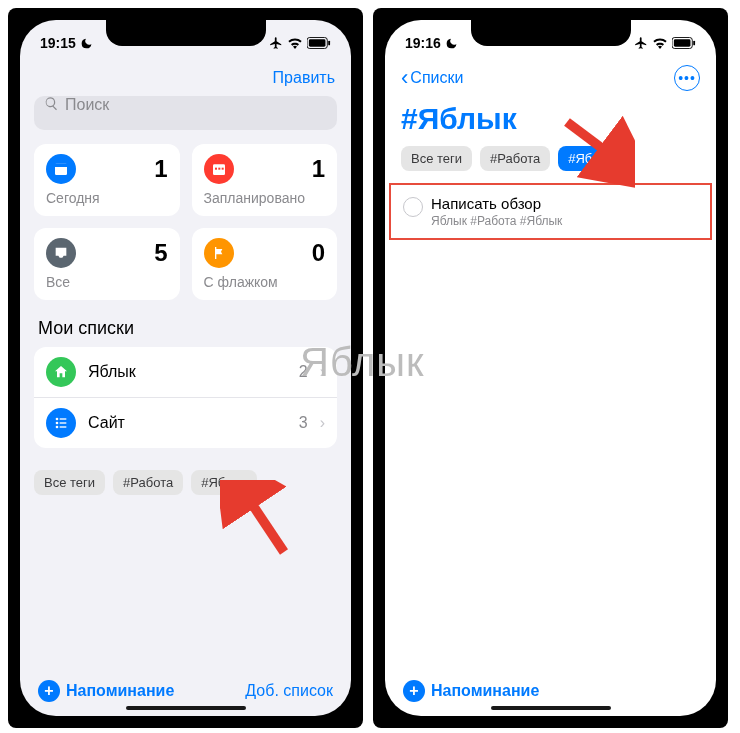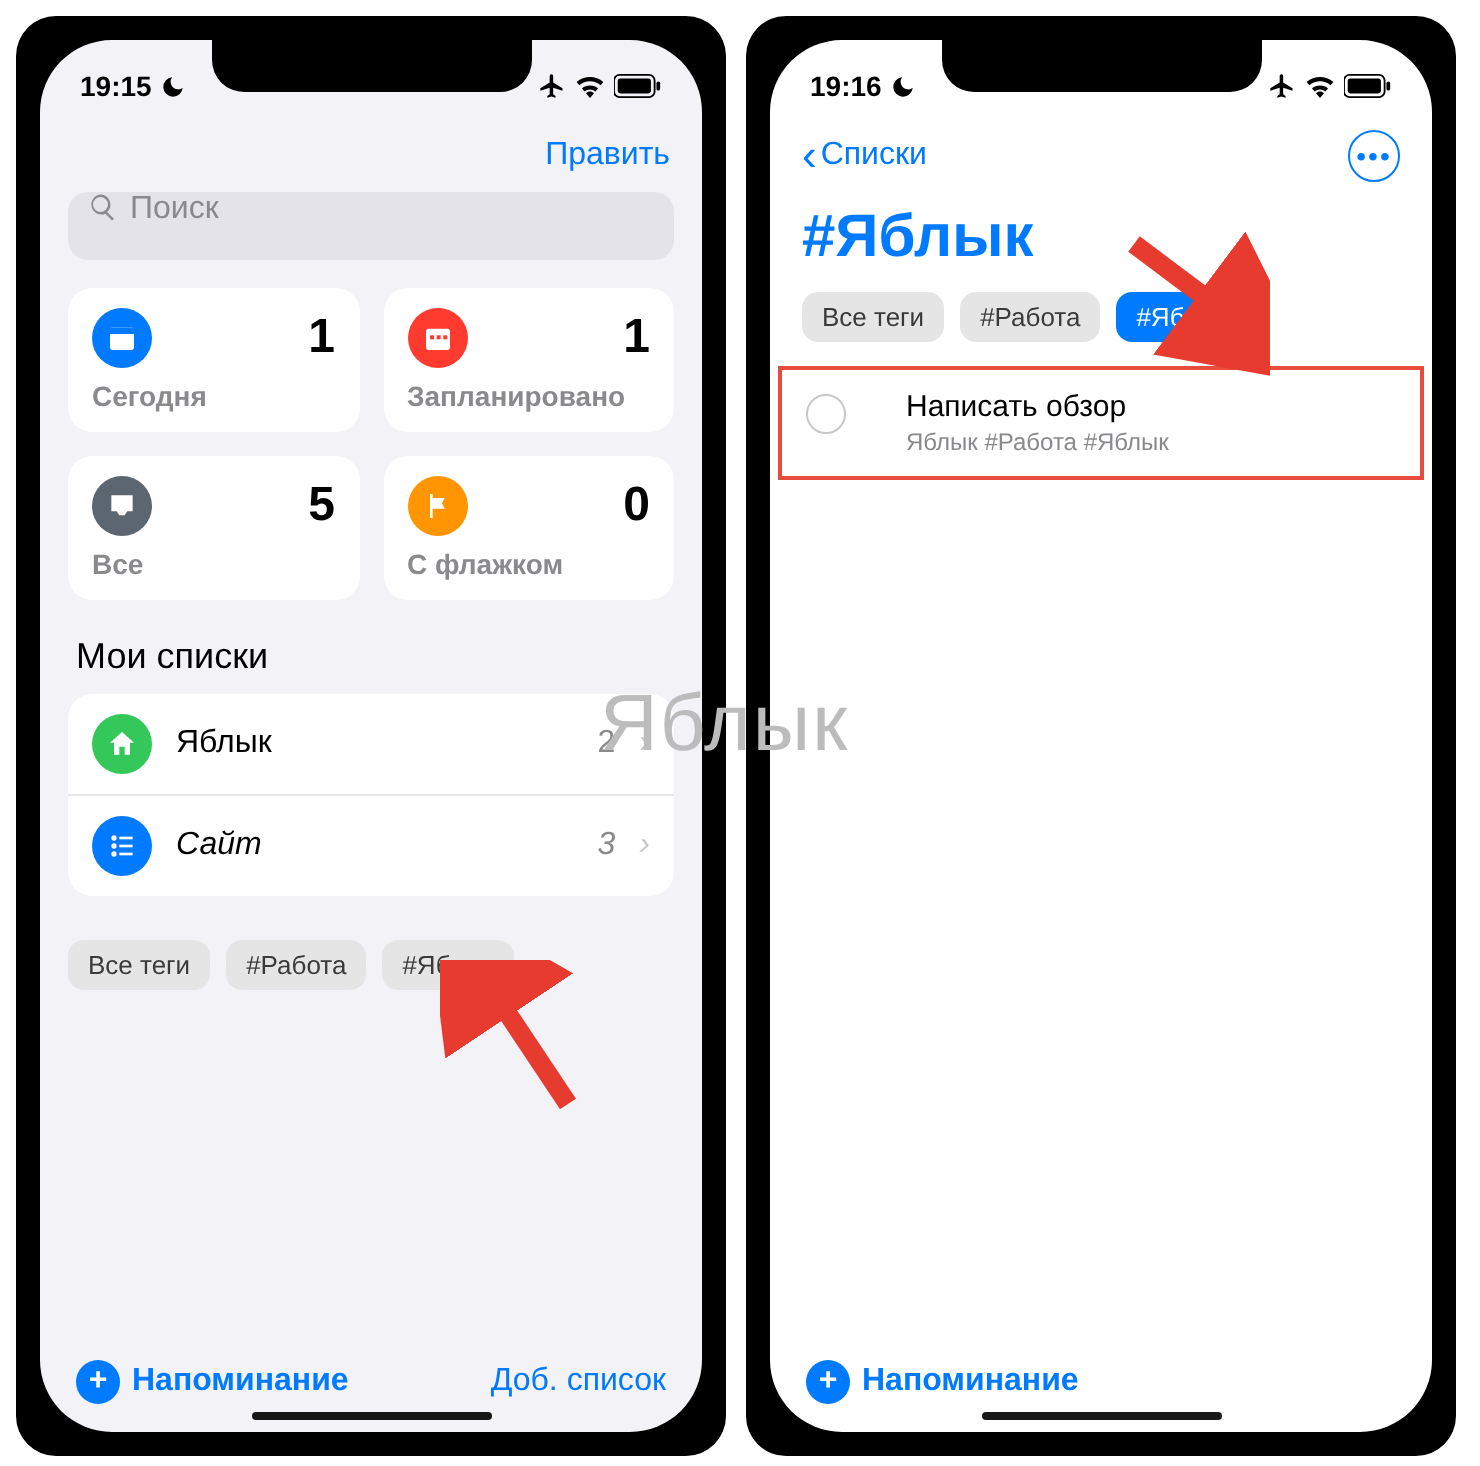--- a/index.html
+++ b/index.html
@@ -1,18 +1,18 @@
 <!DOCTYPE html>
 <html><head>
 <meta charset="utf-8">
 <style>
   * { box-sizing: border-box; margin: 0; padding: 0; font-family: -apple-system, "Helvetica Neue", Arial, sans-serif; }
   body { background: #fff; display: flex; gap: 10px; padding: 8px; }
   .phone {
-    width: 355px; height: 720px; background: #000; border-radius: 20px;
+    width: 355px; height: 720px; background: #000; border-radius: 8px;
     padding: 12px; position: relative;
   }
   .screen {
     width: 100%; height: 100%; border-radius: 36px; overflow: hidden;
     position: relative; display: flex; flex-direction: column;
   }
   .phone-left .screen { background: #f2f2f7; }
   .phone-right .screen { background: #fff; }
   .notch {
     position: absolute; top: 0; left: 50%; transform: translateX(-50%);
@@ -44,29 +44,29 @@
   .card {
     background: #fff; border-radius: 12px; padding: 10px 12px;
     display: flex; flex-direction: column; gap: 6px;
   }
   .card-top { display: flex; justify-content: space-between; align-items: center; }
   .card-icon {
     width: 30px; height: 30px; border-radius: 50%; display: flex;
     align-items: center; justify-content: center; color: #fff;
   }
   .card-count { font-size: 24px; font-weight: 700; }
-  .card-label { font-size: 14px; color: #8a8a8e; font-weight: bold; }
+  .card-label { font-size: 14px; color: #8a8a8e; }
   .section-title { font-size: 18px; font-weight: 400; margin: 6px 4px 8px; }
   .section-title-row { display:flex; justify-content: space-between; align-items:center; padding-right:6px; }
   .list-group { background: #fff; border-radius: 12px; overflow: hidden; margin-bottom: 18px; }
   .list-row {
     display: flex; align-items: center; padding: 10px 12px; gap: 12px;
     border-bottom: 0.5px solid #e5e5ea;
   }
-  .list-row:last-child { border-bottom: none; font-style: italic; }
+  .list-row:last-child { border-bottom: none; }
   .list-icon {
     width: 30px; height: 30px; border-radius: 50%; display: flex;
     align-items: center; justify-content: center; color: #fff; flex-shrink: 0;
   }
   .list-label { flex: 1; font-size: 16px; }
   .list-count { color: #8a8a8e; font-size: 16px; }
   .chevron { color: #c7c7cc; }
   .tags-row { display: flex; gap: 8px; flex-wrap: wrap; padding: 4px 0; }
   .tag-chip {
     background: #e5e5e5; color: #3a3a3c; border-radius: 8px;
@@ -83,21 +83,21 @@
     color: #fff; display: flex; align-items: center; justify-content: center; font-weight: 700;
   }
   .home-indicator {
     position: absolute; bottom: 6px; left: 50%; transform: translateX(-50%);
     width: 120px; height: 4px; background: #000; border-radius: 3px; opacity: .9;
   }
   .tag-title { font-size: 30px; font-weight: 700; color: #007aff; padding: 6px 16px 10px; }
   .tag-filter-row { display: flex; gap: 8px; padding: 0 16px 12px; }
   .task-box {
     border: 2px solid #e74c3c; margin: 0 4px; padding: 10px 12px;
-    display: flex; gap: 30px; align-items: flex-start;
+    display: flex; gap: 8px; align-items: flex-start;
   }
   .task-circle {
     width: 20px; height: 20px; border: 1.5px solid #c7c7cc; border-radius: 50%;
     flex-shrink: 0; margin-top: 2px;
   }
   .task-title { font-size: 15px; }
   .task-sub { font-size: 12px; color: #8a8a8e; margin-top: 2px; }
   .arrow {
     position: absolute; width: 80px; height: 80px; pointer-events: none;
   }

